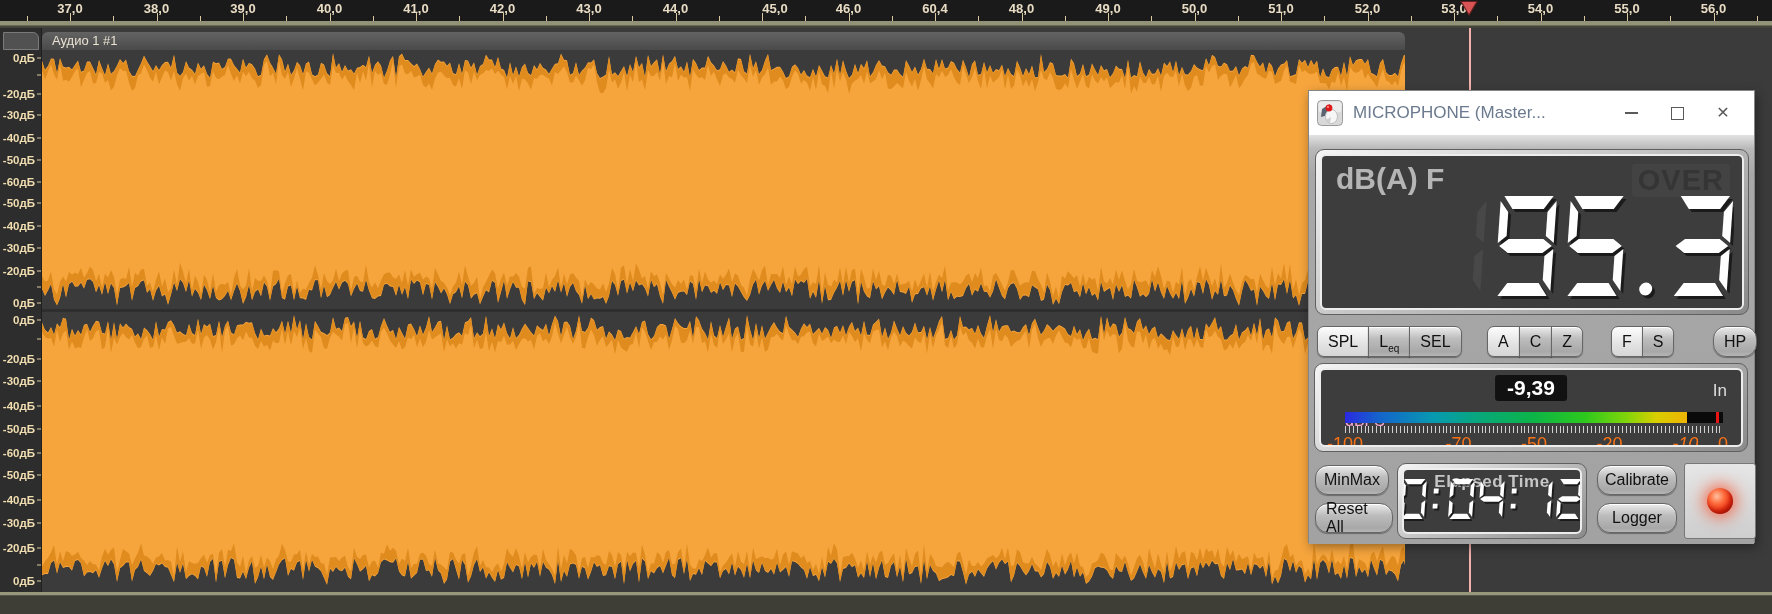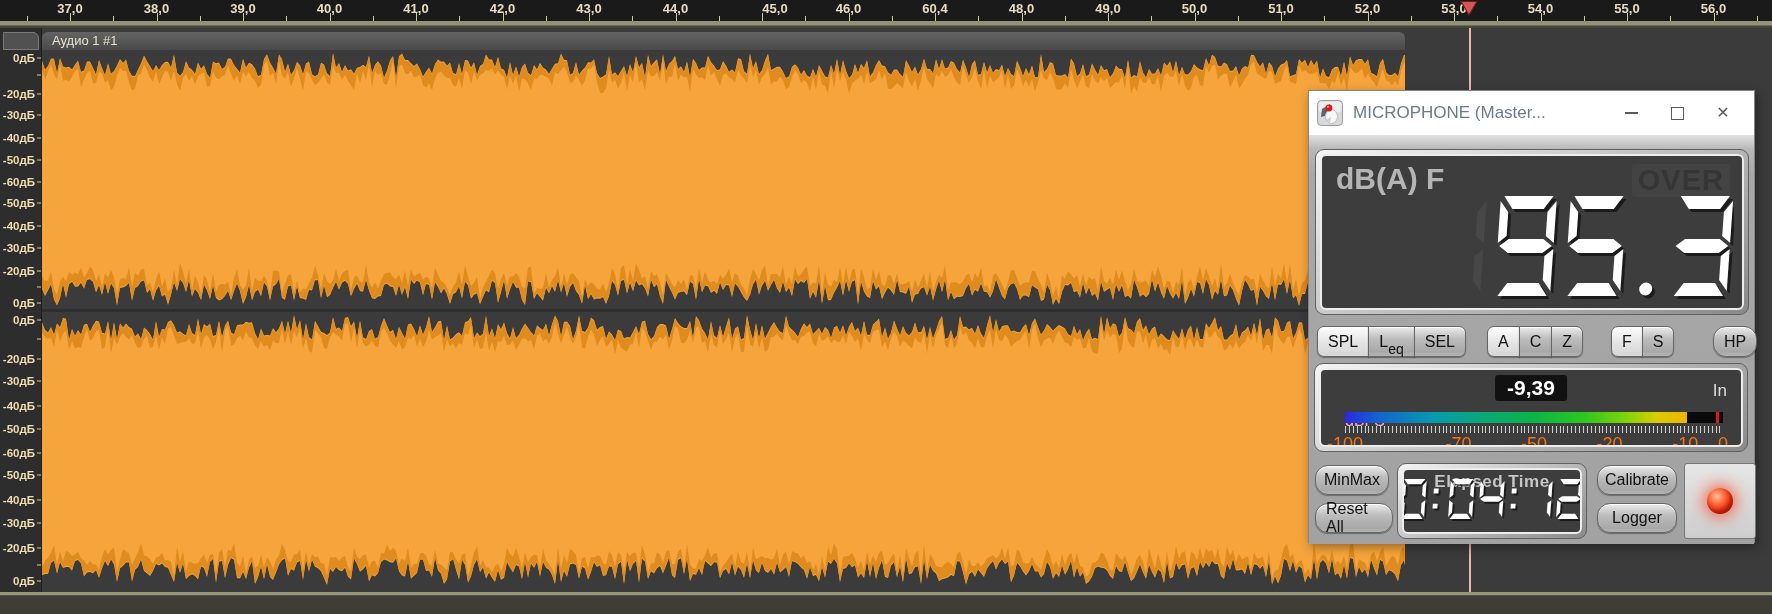--- a/index.html
+++ b/index.html
@@ -68,21 +68,21 @@
 
   .push-btn{display:inline-flex;align-items:center;justify-content:center;height:31px;padding:0 10px;
      background:linear-gradient(180deg,#ececec,#bdbdbd 40%,#a8a8a8 85%,#b5b5b5);
      border:1px solid #666;border-radius:13px;color:#111;font-size:16px;
      box-shadow:0 1px 1px rgba(0,0,0,.35),inset 0 1px 0 #fff;box-sizing:border-box;}
   .push-btn.active{background:linear-gradient(180deg,#fdfdfd,#e2e2e2 60%,#d6d6d6);}
   .btn-group{position:absolute;display:flex;}
   .btn-group .push-btn{border-radius:0;margin-left:-1px;}
   .btn-group .push-btn:first-child{border-radius:7px 0 0 7px;margin-left:0;}
   .btn-group .push-btn:last-child{border-radius:0 7px 7px 0;}
-  .sub{font-size:14px;align-self:flex-end;line-height:14px;}
+  .sub{font-size:10px;align-self:flex-end;line-height:14px;}
   #grp-spl{left:8px;top:191px;}
   #grp-acz{left:178px;top:191px;}
   #grp-fs{left:302px;top:191px;}
   #btn-hp{position:absolute;left:404px;top:191px;}
 
   #level-panel{left:5px;top:228px;width:434px;height:89px;}
   #level-label{position:absolute;left:24px;top:14px;font-size:16px;color:#f9a8d4;margin-top:28px;}
   #level-value{position:absolute;left:50%;top:5px;transform:translateX(-50%);background:#111;color:#fff;font-weight:700;font-size:21px;padding:1px 12px;border-radius:3px;}
   #level-in{position:absolute;right:14px;top:11px;font-size:17px;color:#ddd;}
   #level-bar{position:absolute;left:24px;right:18px;top:42px;height:11px;background:#0a0a0a;}
@@ -360,21 +360,21 @@
           <div id="level-bar">
             <div id="level-lit" style="width: 90.6%;"></div>
             <div id="level-peak" style="left: 98.2%;"></div>
           </div>
           <div id="level-ticks"></div>
           <div id="level-scale">
               <span class="scale-label" style="left: 0%;">-100</span>
               <span class="scale-label" style="left: 30%;">-70</span>
               <span class="scale-label" style="left: 50%;">-50</span>
               <span class="scale-label" style="left: 70%;">-20</span>
-              <span class="scale-label" style="left: 90%;">-10</span>
+              <span class="scale-label" style="left: 90%; font-style: italic;">-10</span>
               <span class="scale-label" style="left: 100%;">0</span>
             </div>
         </div>
       </div>
 
       <span id="btn-minmax" class="push-btn small-btn">MinMax</span>
       <span id="btn-reset" class="push-btn small-btn">Reset All</span>
 
       <div id="elapsed-panel" class="lcd-frame">
         <div class="lcd-inner">

